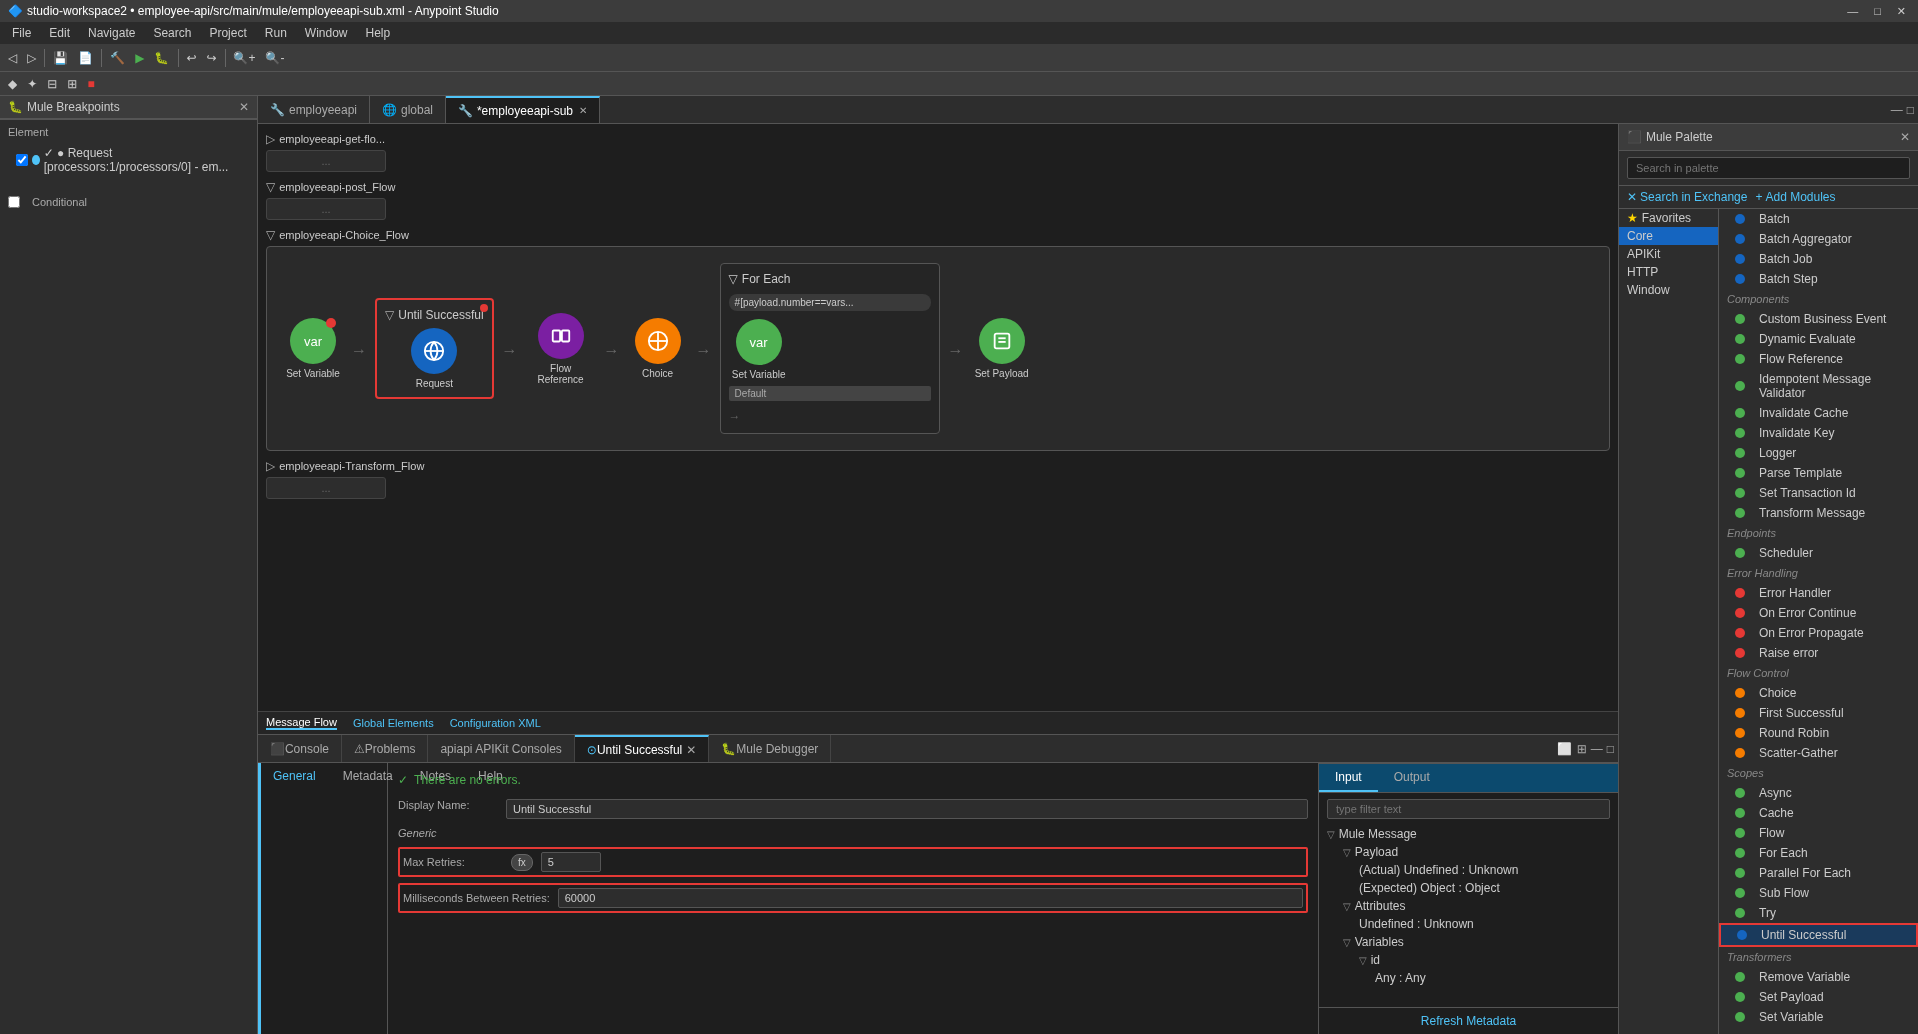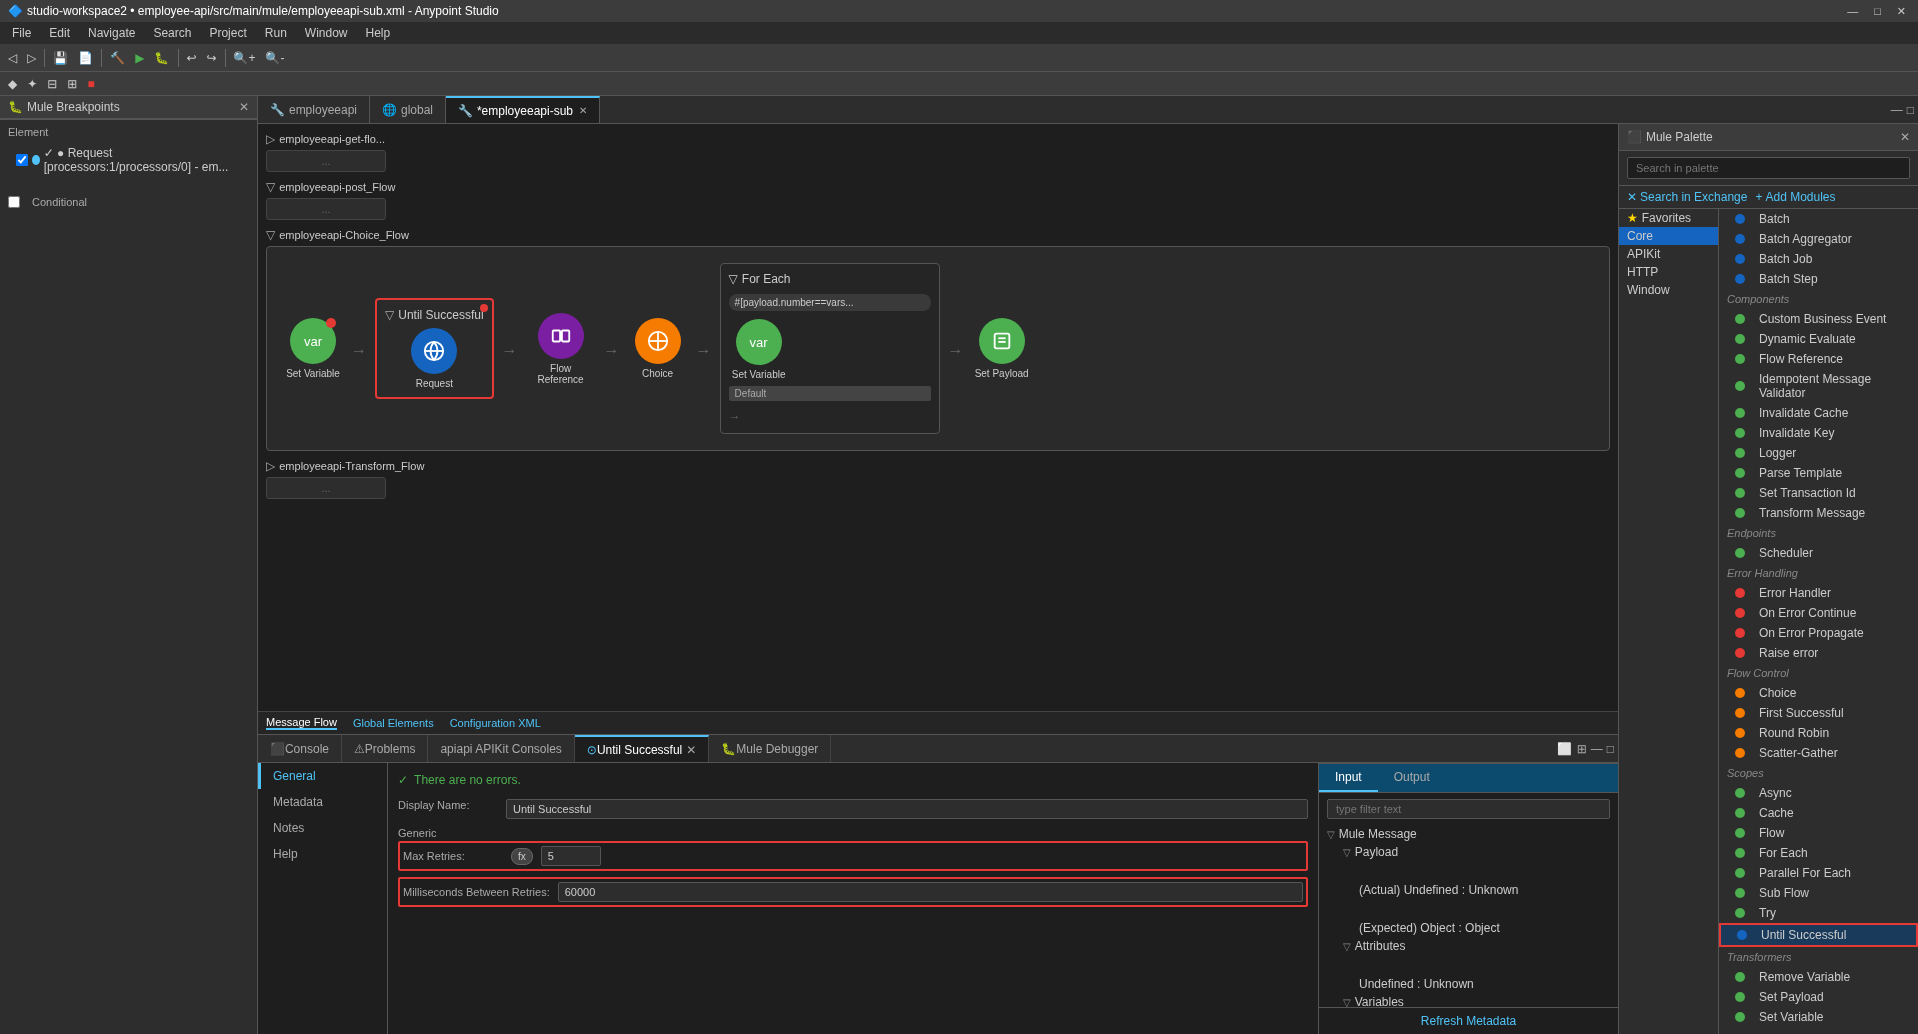--- a/index.html
+++ b/index.html
@@ -260,21 +260,21 @@
     
     .bottom-content {
       display: flex;
       flex: 1;
       overflow: hidden;
     }
     .bottom-left {
       width: 130px;
       border-right: 1px solid #555;
       display: flex;
-      flex-direction: column;
+      flex-direction: row;
     }
     .bottom-nav-item {
       padding: 6px 12px;
       color: #aaa;
       font-size: 11px;
       cursor: pointer;
       border-left: 3px solid transparent;
     }
     .bottom-nav-item.active { color: #4fc3f7; border-left-color: #4fc3f7; }
     
@@ -294,21 +294,21 @@
     .field-input {
       flex: 1;
       background: #2d2d2d;
       border: 1px solid #555;
       color: #ccc;
       padding: 3px 6px;
       font-size: 11px;
       border-radius: 2px;
       outline: none;
     }
-    .generic-section { color: #aaa; font-size: 11px; margin-bottom: 2px; }
+    .generic-section { color: #aaa; font-size: 11px; margin-bottom: 8px; font-style: italic; }
     .form-row {
       display: flex;
       align-items: center;
       gap: 8px;
       margin-bottom: 6px;
       border: 2px solid #e53935;
       padding: 3px;
       border-radius: 2px;
     }
     .form-row-inner {
@@ -456,21 +456,21 @@
     .tree-item {
       padding: 2px 8px;
       color: #ccc;
       font-size: 11px;
       display: flex;
       align-items: center;
       gap: 4px;
       cursor: pointer;
     }
     .tree-indent { margin-left: 16px; }
-    .tree-indent2 { margin-left: 32px; margin-top: 20px; }
+    .tree-indent2 { margin-left: 32px; }
     .tree-collapse { color: #888; font-size: 10px; }
     .refresh-btn {
       color: #4fc3f7;
       font-size: 11px;
       text-align: center;
       padding: 6px;
       cursor: pointer;
       border-top: 1px solid #555;
     }
 

